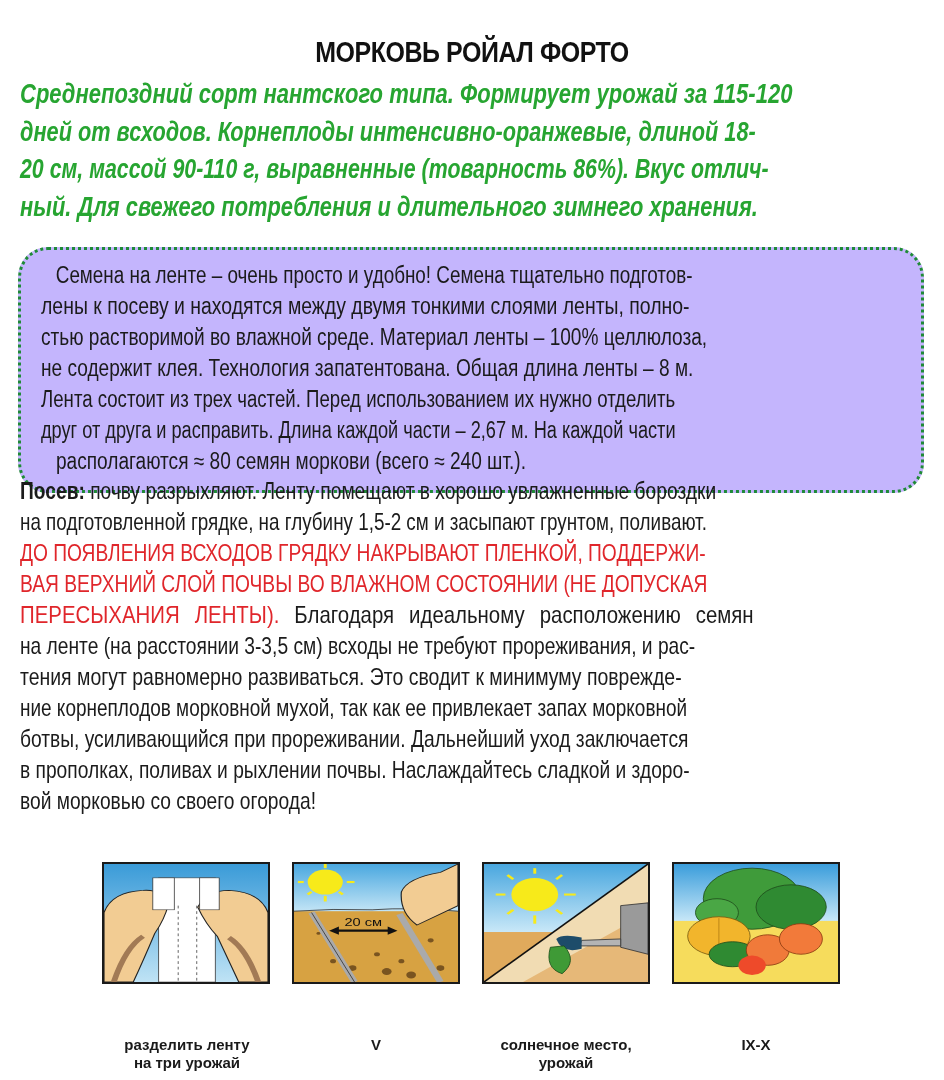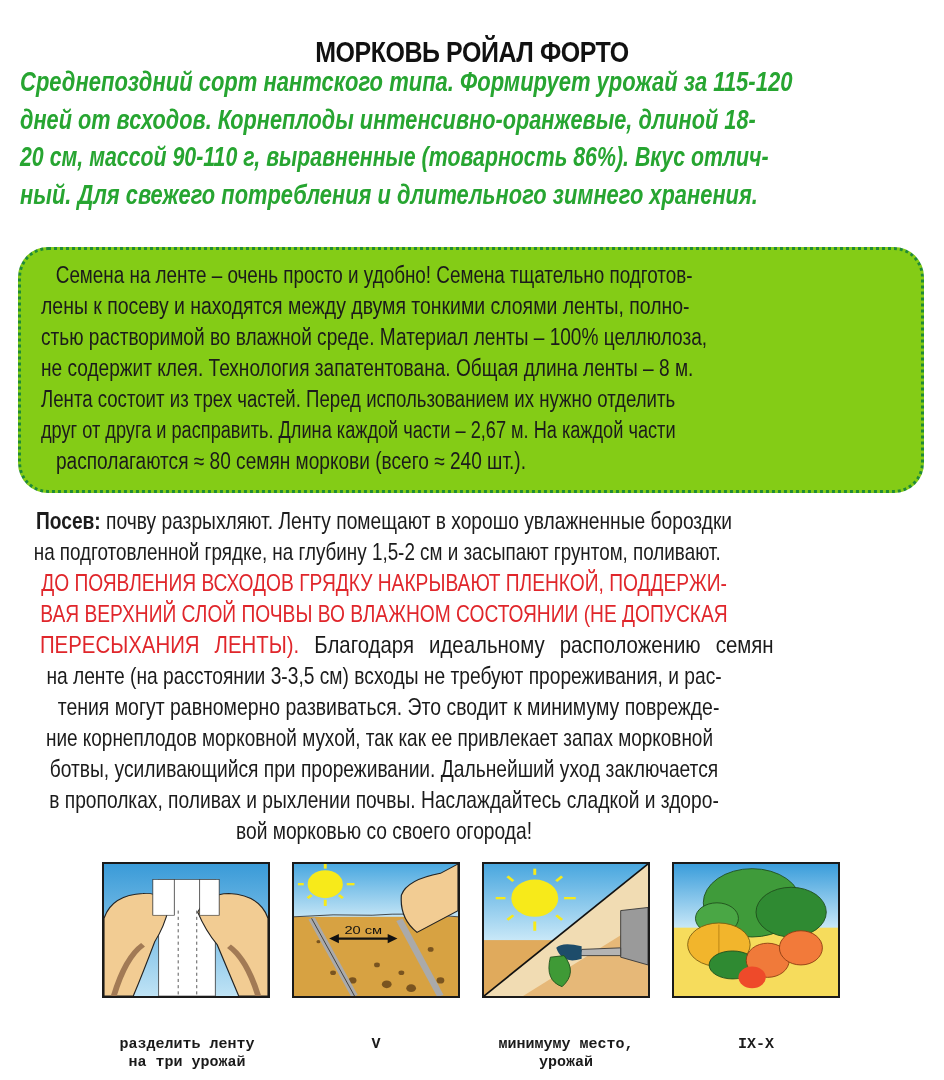--- a/index.html
+++ b/index.html
@@ -8,53 +8,53 @@
     background: #ffffff; position: relative;
     font-family: "Liberation Sans", "DejaVu Sans", sans-serif;
     color: #111;
   }
   .title {
     position: absolute; left: 0; top: 36px; width: 944px;
     text-align: center; font-weight: bold; font-size: 29px;
     letter-spacing: -0.5px; color: #111;
     transform: scaleX(0.86); transform-origin: 472px 0;
   }
-  .green-para { position: absolute; left: 20px; top: 64px; width: 910px; }
+  .green-para { position: absolute; left: 20px; top: 76px; width: 910px; }
   .gline {
     height: 37.5px; line-height: 37.5px; white-space: nowrap;
     font-weight: bold; font-style: italic; font-size: 27px;
     color: #27a531; transform-origin: 0 0;
   }
   .box {
     position: absolute; left: 18px; top: 247px; width: 906px; height: 246px;
-    background: #84cc16; border-radius: 30px;
+    background: #c4b5fd; border-radius: 30px;
     border: 3px dotted #1f8a37;
     box-sizing: border-box;
   }
   .box-text { position: absolute; left: 20px; top: 10px; width: 880px; }
   .bline {
     height: 31px; line-height: 31px; white-space: nowrap; font-size: 23px;
     color: #1b1b1b; transform-origin: 0 0;
   }
-  .body-text { position: absolute; left: 20px; top: 505px; width: 910px; text-align: center; }
+  .body-text { position: absolute; left: 20px; top: 475px; width: 910px; }
   .pline {
     height: 31px; line-height: 31px; white-space: nowrap; font-size: 24px;
     color: #1b1b1b; transform-origin: 0 0;
   }
   .red { color: #e0262b; }
   .bold { font-weight: bold; }
   .pics { position: absolute; left: 0; top: 860px; width: 944px; height: 220px; }
   .pic {
-    position: absolute; top: 2px; width: 168px; height: 136px;
+    position: absolute; top: 2px; width: 168px; height: 122px;
     border: 2px solid #1a1a1a; box-sizing: border-box; overflow: hidden;
   }
   .pic svg { display: block; width: 100%; height: 100%; }
   .caption {
     position: absolute; top: 176px; width: 200px; text-align: center;
-    font-family: Liberation Mono, monospace; font-weight: bold;
+    font-family: Liberation Sans, sans-serif; font-weight: bold;
     font-size: 15px; line-height: 18px; color: #1a1a1a;
   }
 </style>
 </head>
 <body>
 
 <div class="title">МОРКОВЬ РОЙАЛ ФОРТО</div>
 
 <div class="green-para">
   <div class="gline" style="transform:scaleX(0.815)">Среднепоздний сорт нантского типа. Формирует урожай за 115-120</div>
@@ -185,21 +185,21 @@
         <line x1="24" y1="72" x2="30" y2="66"></line>
           <line x1="80" y1="72" x2="74" y2="66"></line>
       </g>
       <path d="M140 60 L168 56 L168 130 L140 120 Z" fill="#9a9a9a" stroke="#333"></path>
       <path d="M140 108 L100 110 L98 118 L140 118 Z" fill="#b4b4b4" stroke="#333"></path>
       <path d="M100 106 Q80 100 74 108 Q80 130 100 122 Z" fill="#1d4c6a"></path>
       <path d="M68 120 Q62 150 80 158 Q96 140 82 118 Z" fill="#3f9a36" stroke="#1b4e1a"></path>
     </svg>
   </div>
   <div class="caption" style="left:466px;">
-    <div>минимуму место,</div>
+    <div>солнечное место,</div>
     <div>урожай</div>
   </div>
 
   <div class="pic" style="left:672px;">
     <svg viewBox="0 0 168 170" preserveAspectRatio="none">
       <defs>
         <linearGradient id="sky4" x1="0" y1="0" x2="0" y2="1">
           <stop offset="0" stop-color="#3a9ddb"></stop>
             <stop offset="1" stop-color="#cbe9f8"></stop>
         </linearGradient>

